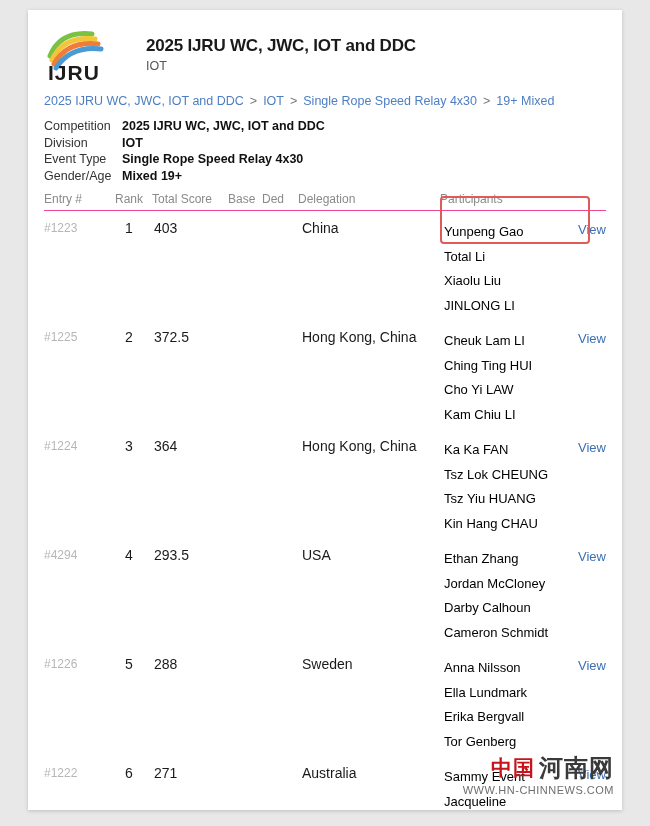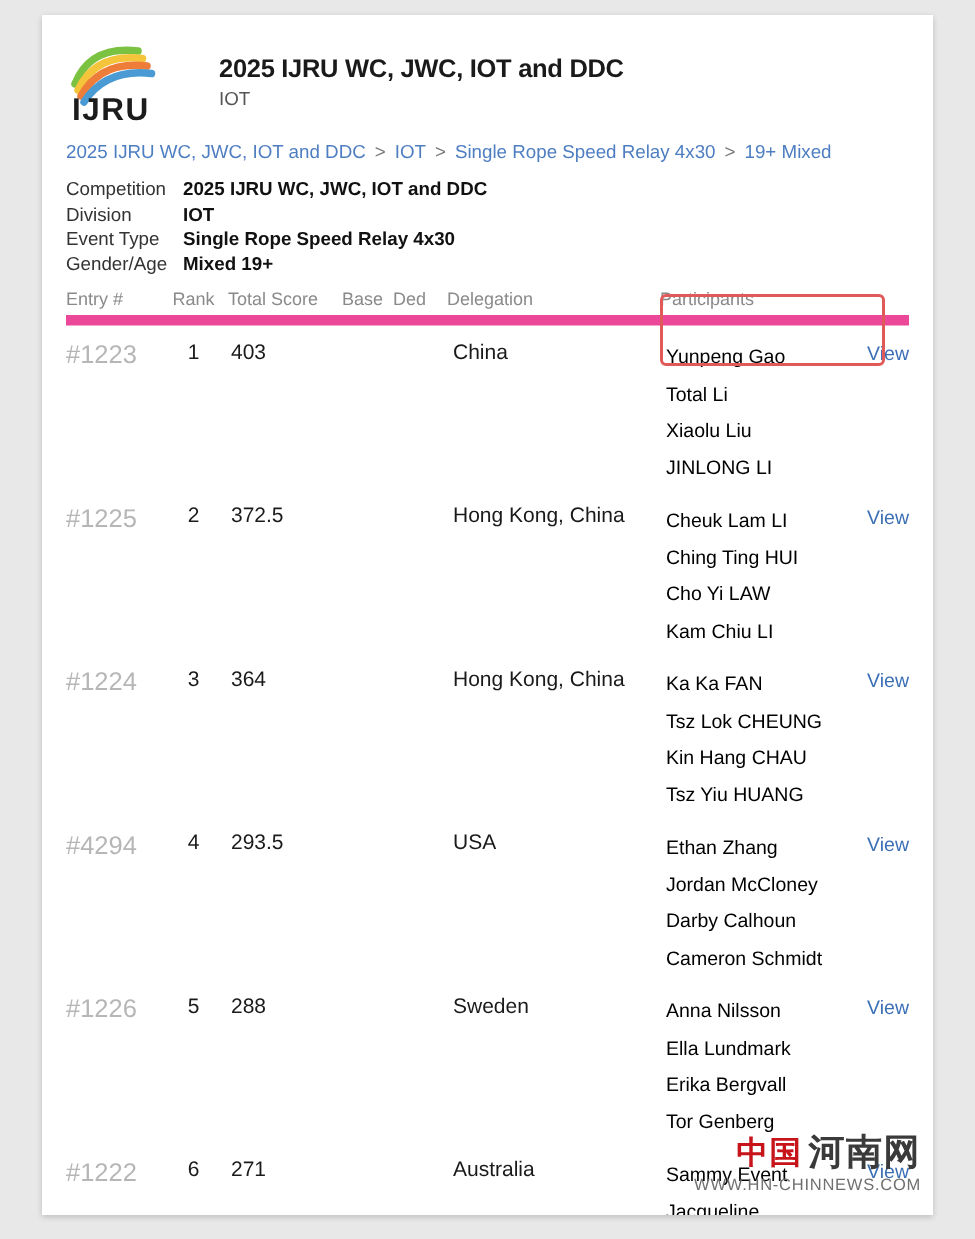--- a/index.html
+++ b/index.html
@@ -88,42 +88,42 @@
   
   .table {
     padding: 0 16px;
     font-size: 13px;
   }
   .thead {
     display: flex;
     align-items: flex-end;
     color: #8a8a8a;
     font-size: 12px;
-    border-bottom: 7px solid #ec4899;
+    border-bottom: 1px solid #ec4899;
     padding-bottom: 4px;
   }
   .c-entry   { width: 62px; flex: 0 0 62px; }
   .c-rank    { width: 46px; flex: 0 0 46px; text-align: center; }
   .c-total   { width: 76px; flex: 0 0 76px; text-align: left; }
   .c-base    { width: 34px; flex: 0 0 34px; }
   .c-ded     { width: 36px; flex: 0 0 36px; }
   .c-deleg   { width: 130px; flex: 0 0 130px; }
   .c-part    { flex: 1 1 auto; }
   .c-view    { width: 56px; flex: 0 0 56px; text-align: right; }
 
   .thead .c-part { text-align: left; padding-left: 12px; }
 
   .row {
     display: flex;
     padding-top: 9px;
     padding-bottom: 2px;
   }
   .row .c-entry {
     color: #b6b6b6;
-    font-size: 17px;
+    font-size: 12px;
     padding-top: 1px;
   }
   .row .c-rank,
   .row .c-total,
   .row .c-deleg {
     color: #1a1a1a;
     font-size: 14px;
   }
   .row .c-total { padding-left: 2px; }
   .row .c-deleg { padding-left: 2px; }
@@ -276,22 +276,22 @@
     <div class="row">
       <div class="c-entry">#1224</div>
       <div class="c-rank">3</div>
       <div class="c-total">364</div>
       <div class="c-base"></div>
       <div class="c-ded"></div>
       <div class="c-deleg">Hong Kong, China</div>
       <div class="participants">
         <div class="p-line">Ka Ka FAN</div>
         <div class="p-line">Tsz Lok CHEUNG</div>
+        <div class="p-line">Tsz Yiu HUANG</div>
         <div class="p-line">Kin Hang CHAU</div>
-        <div class="p-line">Tsz Yiu HUANG</div>
       </div>
       <div class="c-view view-link">View</div>
     </div>
 
     <div class="row">
       <div class="c-entry">#4294</div>
       <div class="c-rank">4</div>
       <div class="c-total">293.5</div>
       <div class="c-base"></div>
       <div class="c-ded"></div>

